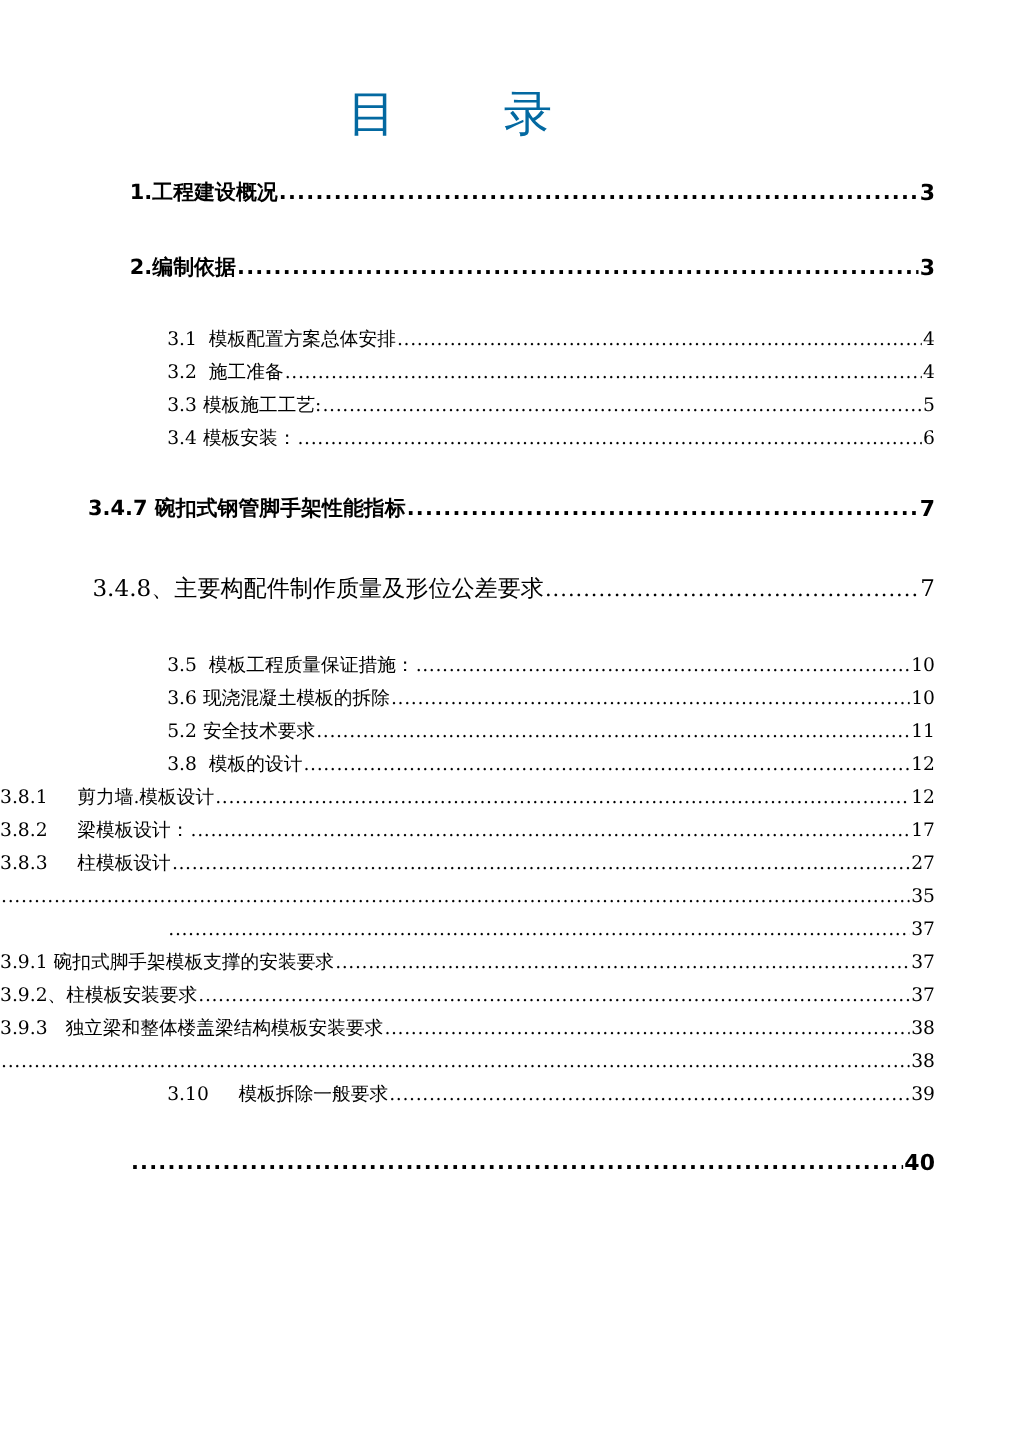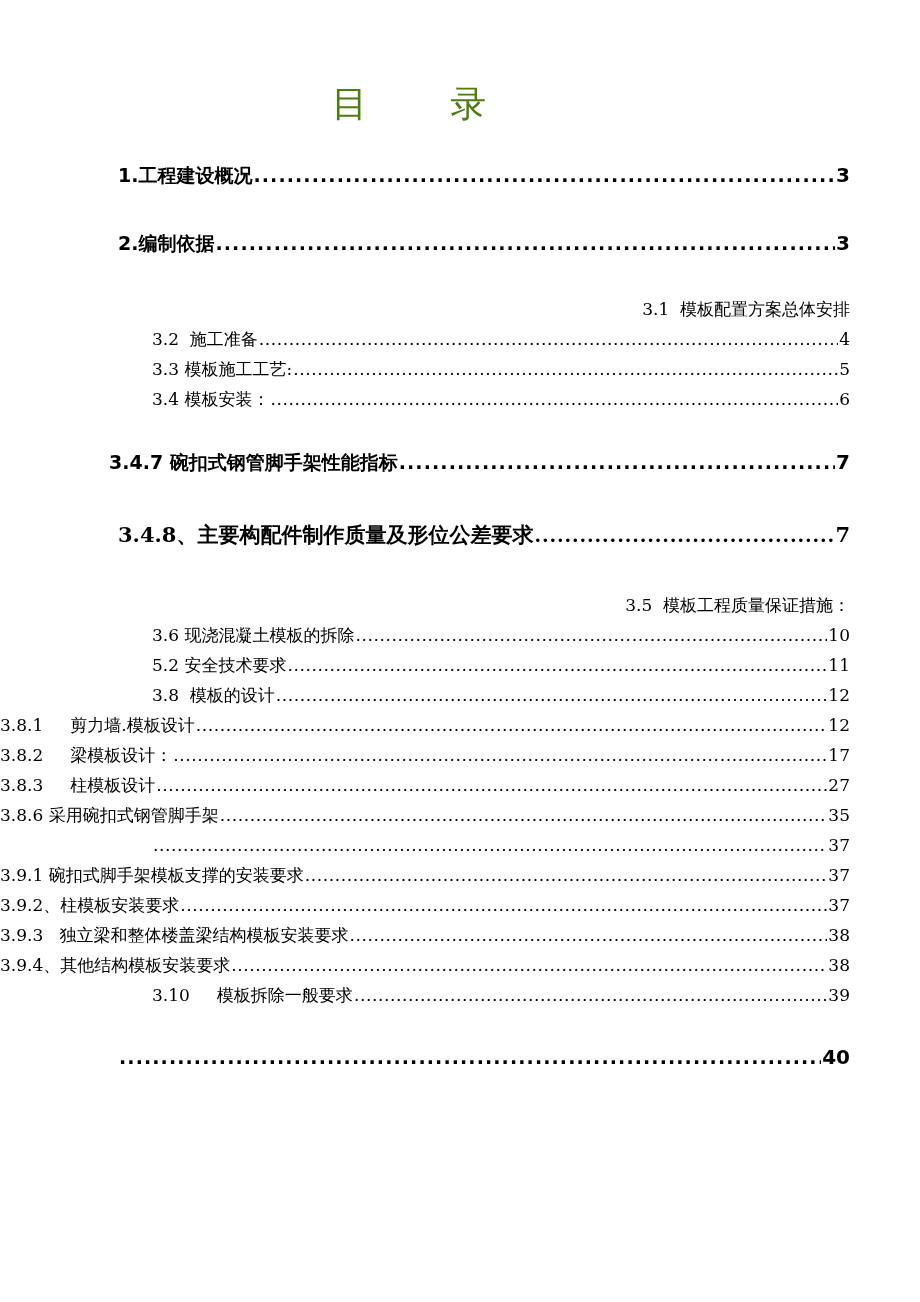--- a/index.html
+++ b/index.html
@@ -20,38 +20,38 @@
   }
 
   
   .toc-title {
     position: absolute;
     top: 76px;
     left: 0;
     width: 820px;
     text-align: center;
     font-family: "DejaVu Serif", "Liberation Serif", serif;
-    font-size: 36px;
+    font-size: 44px;
     line-height: 56px;
     letter-spacing: 2px;
-    color: #4d7c0f;
+    color: #0369a1;
     white-space: pre;
   }
 
   
   .toc {
     position: absolute;
     top: 150px;
     left: 0;
     width: 920px;
   }
 
   .toc-entry {
     display: flex;
-    align-items: flex-end;
+    align-items: flex-start;
     width: 100%;
     box-sizing: border-box;
     padding-right: 70px;
     white-space: nowrap;
     overflow: hidden;
   }
 
   .entry-label {
     flex: 0 0 auto;
     white-space: pre;
@@ -86,36 +86,36 @@
     font-family: "DejaVu Sans", "Liberation Sans", sans-serif;
     font-weight: bold;
     font-size: 19px;
     line-height: 50px;
   }
   .lvl1 .leader::after { letter-spacing: 1.1px; font-size: 19px; }
   .lvl1 .page-num { font-size: 20px; }
 
   
   .lvl1b {
-    padding-left: 109px;
+    padding-left: 80px;
     height: 52px;
     font-family: "DejaVu Sans", "Liberation Sans", sans-serif;
     font-weight: bold;
     font-size: 19px;
     line-height: 52px;
   }
   .lvl1b .leader::after { letter-spacing: 1.1px; font-size: 19px; }
   .lvl1b .page-num { font-size: 20px; }
 
   
   .lvl1c {
-    padding-left: 118px;
+    padding-left: 84px;
     height: 58px;
     font-family: "DejaVu Serif", "Liberation Serif", serif;
-    font-weight: bold;
+    font-weight: normal;
     font-size: 21px;
     line-height: 58px;
   }
   .lvl1c .leader::after { letter-spacing: 0.9px; font-size: 19px; }
   .lvl1c .page-num { font-size: 21px; }
 
   
   .lvl2 {
     padding-left: 152px;
     height: 30px;
@@ -126,21 +126,21 @@
 
   
   .lvl3 {
     height: 30px;
     font-size: 17px;
     line-height: 30px;
   }
   .lvl3 .page-num { font-size: 17px; }
 
   
-  .gap-before-sub { margin-top: 26px; flex-direction: column; }
+  .gap-before-sub { margin-top: 26px; }
   .gap-med        { margin-top: 18px; }
   .gap-large      { margin-top: 22px; }
 </style>
 </head>
 <body>
 
 <div class="page">
 
   <div class="toc-title">目      录</div>
 
@@ -231,21 +231,20 @@
     </div>
 
     <div class="toc-entry lvl3">
       <span class="entry-label">3.8.3     柱模板设计</span>
       <span class="leader"></span>
       <span class="page-num">27</span>
     </div>
 
 
     <div class="toc-entry lvl3">
-      <span class="entry-label">3.8.6 采用碗扣式钢管脚手架</span>
       <span class="leader"></span>
       <span class="page-num">35</span>
     </div>
 
     <div class="toc-entry lvl2">
       <span class="leader"></span>
       <span class="page-num">37</span>
     </div>
 
     <div class="toc-entry lvl3">
@@ -260,21 +259,20 @@
       <span class="page-num">37</span>
     </div>
 
     <div class="toc-entry lvl3">
       <span class="entry-label">3.9.3   独立梁和整体楼盖梁结构模板安装要求</span>
       <span class="leader"></span>
       <span class="page-num">38</span>
     </div>
 
     <div class="toc-entry lvl3">
-      <span class="entry-label">3.9.4、其他结构模板安装要求</span>
       <span class="leader"></span>
       <span class="page-num">38</span>
     </div>
 
     <div class="toc-entry lvl2">
       <span class="entry-label">3.10     模板拆除一般要求</span>
       <span class="leader"></span>
       <span class="page-num">39</span>
     </div>
 

